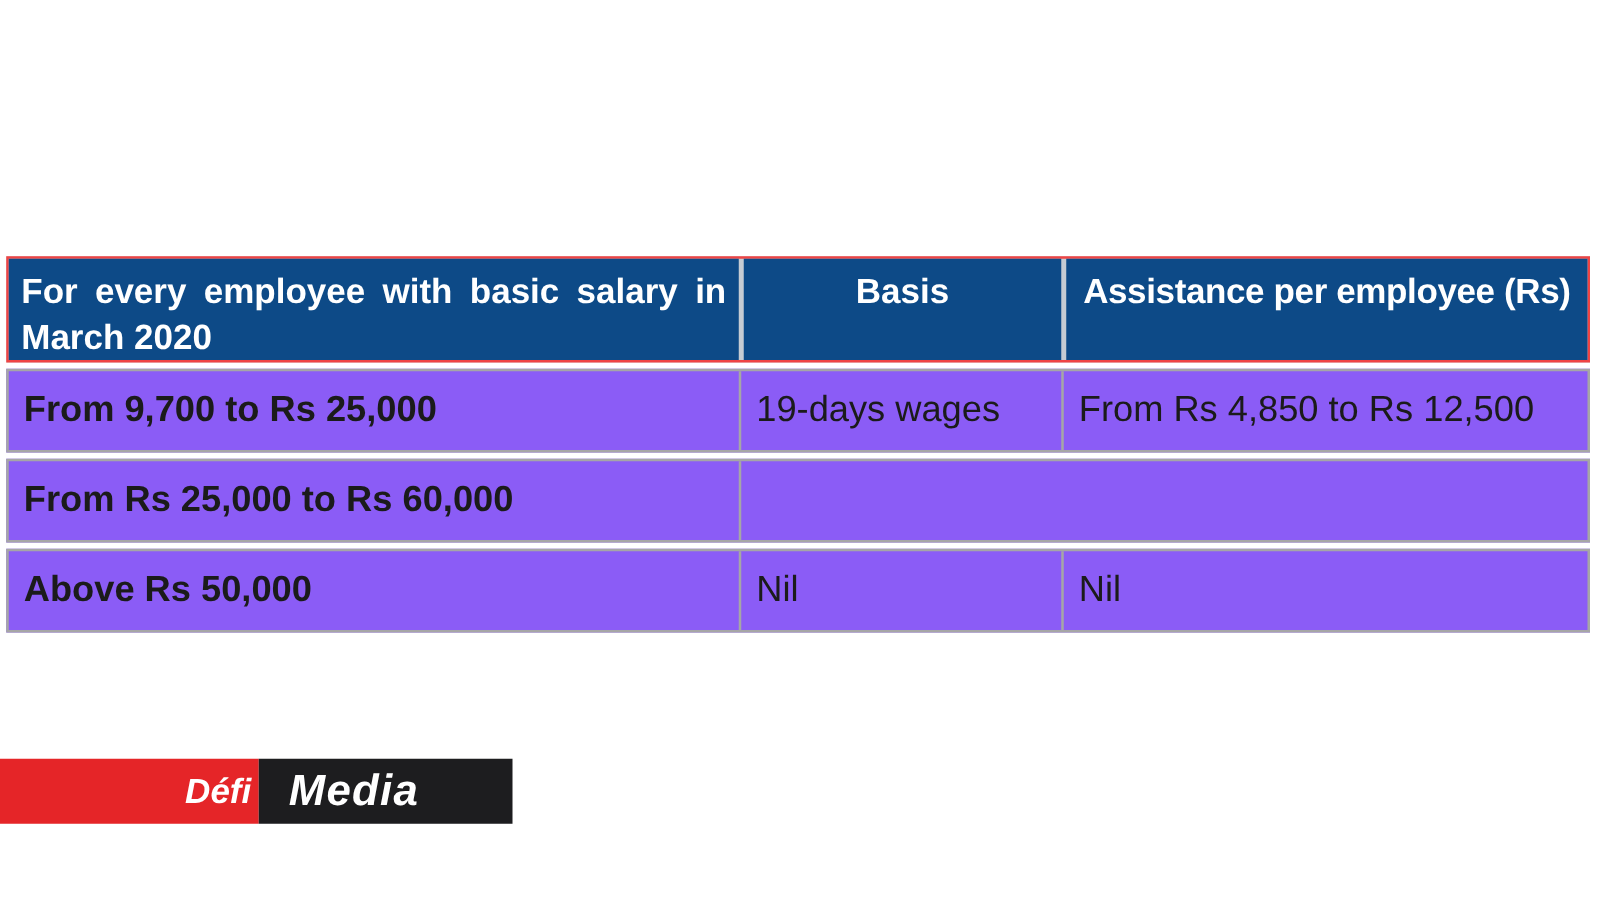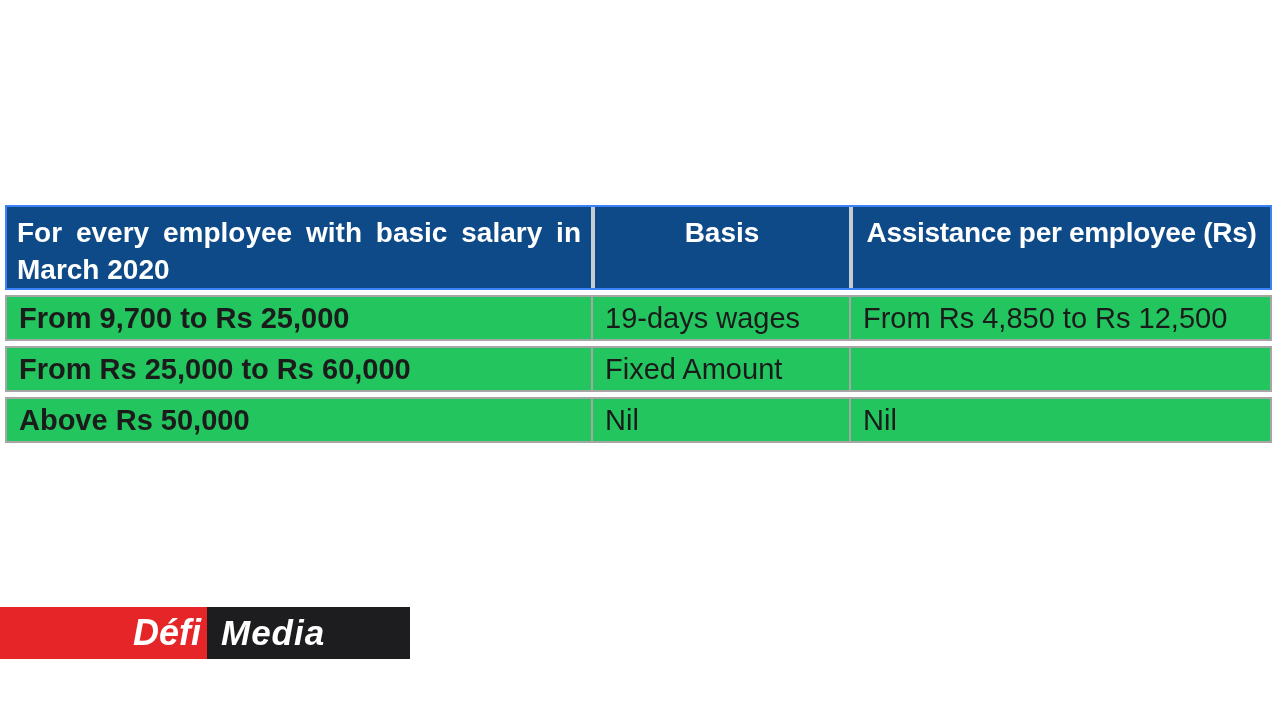--- a/index.html
+++ b/index.html
@@ -21,43 +21,43 @@
     position: absolute;
     left: 5px;
     top: 205px;
     width: 1267px;
   }
   .thead {
     display: flex;
     box-sizing: border-box;
     height: 85px;
     background: #c6ccd3;          
-    border: 2px solid #3b82f6;
+    border: 2px solid #ef4444;
   }
   .th {
     box-sizing: border-box;
     background: #0d4a87;
     color: #ffffff;
     font-weight: bold;
     font-size: 28px;
     line-height: 37px;
     padding: 7px 10px 0 10px;
     overflow: hidden;
     text-align: center;
   }
   .th1 { width: 584px; margin-right: 4px; text-align: justify; }
   .th2 { width: 254px; margin-right: 4px; }
   .th3 { flex: 1; letter-spacing: -0.3px; }
 
   .trow {
     display: flex;
     box-sizing: border-box;
-    height: 46px;
+    height: 67px;
     margin-top: 5px;
-    background: #22c55e;
+    background: #8b5cf6;
     border: 2px solid #a6a6a6;
   }
   .td {
     box-sizing: border-box;
     display: flex;
     align-items: center;
     font-size: 29px;
     color: #1b1b1b;
     padding: 0 12px;
     overflow: hidden;
@@ -79,29 +79,29 @@
     color: #ffffff;
   }
   .logo-red {
     box-sizing: border-box;
     width: 207px;
     background: #e52528;
     display: flex;
     align-items: center;
     justify-content: flex-end;
     padding-right: 6px;
-    font-size: 36px;
+    font-size: 28px;
   }
   .logo-black {
     box-sizing: border-box;
     width: 203px;
     background: #1d1d1f;
     display: flex;
     align-items: center;
-    padding-left: 14px;
+    padding-left: 24px;
     font-size: 35px;
     letter-spacing: 1px;
   }
 </style>
 </head>
 <body>
 
 <div class="stage">
 
   <div class="salary-table">
@@ -113,21 +113,20 @@
     </div>
 
     <div class="trow">
       <div class="td td1">From 9,700 to Rs 25,000</div>
       <div class="td td2">19-days wages</div>
       <div class="td td3">From Rs 4,850 to Rs 12,500</div>
     </div>
 
     <div class="trow">
       <div class="td td1">From Rs 25,000 to Rs 60,000</div>
-      <div class="td td2">Fixed Amount</div>
     </div>
 
     <div class="trow">
       <div class="td td1">Above Rs 50,000</div>
       <div class="td td2">Nil</div>
       <div class="td td3">Nil</div>
     </div>
 
   </div>
 

